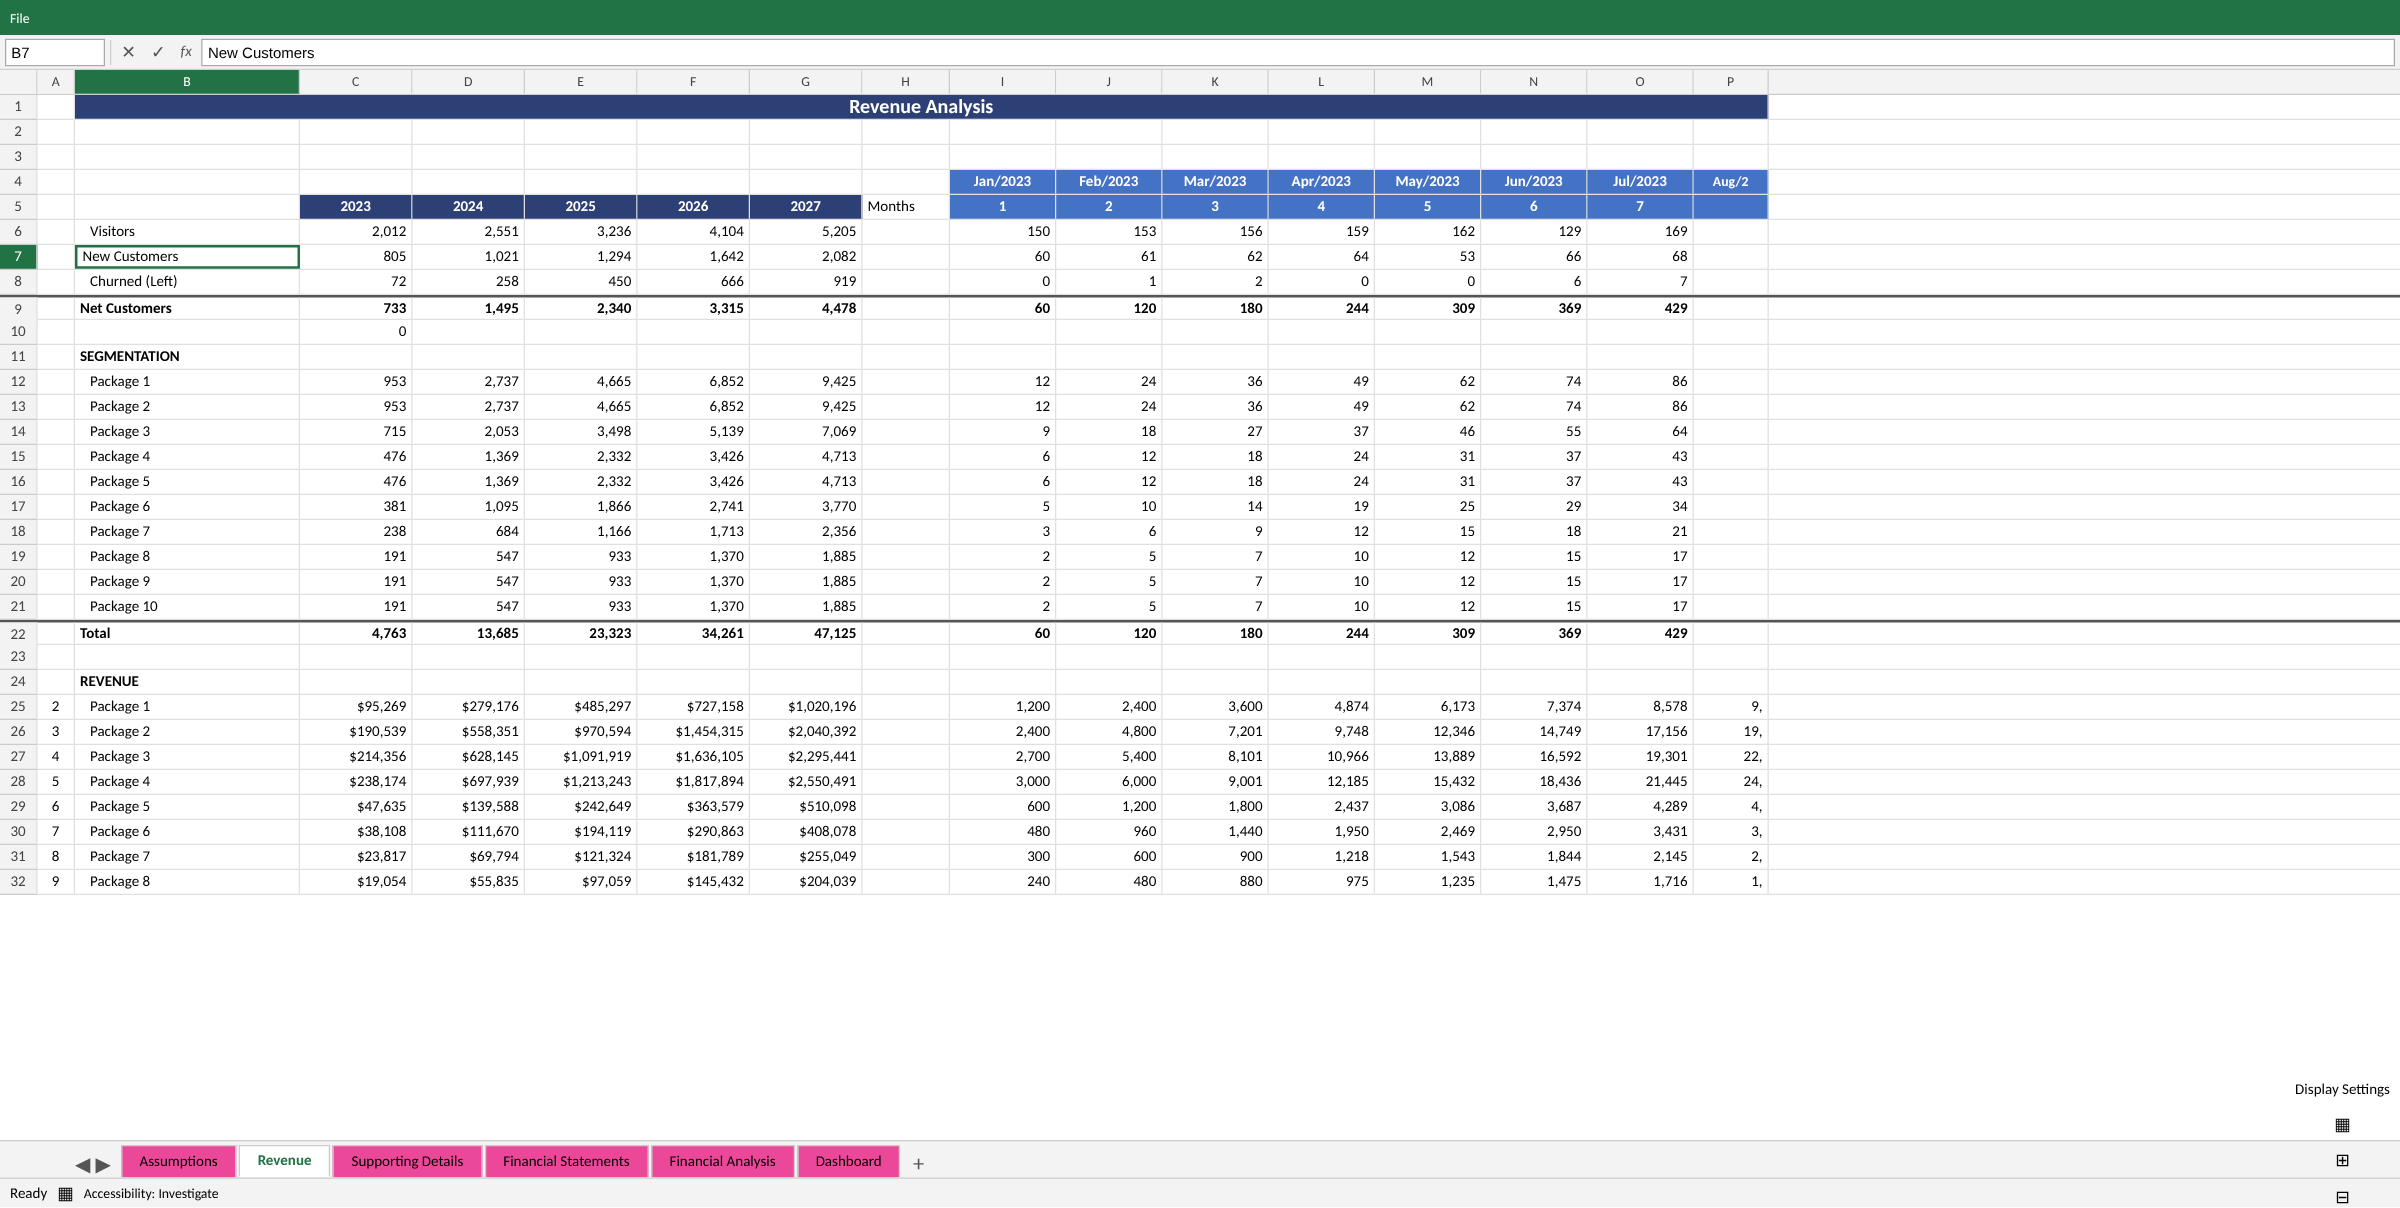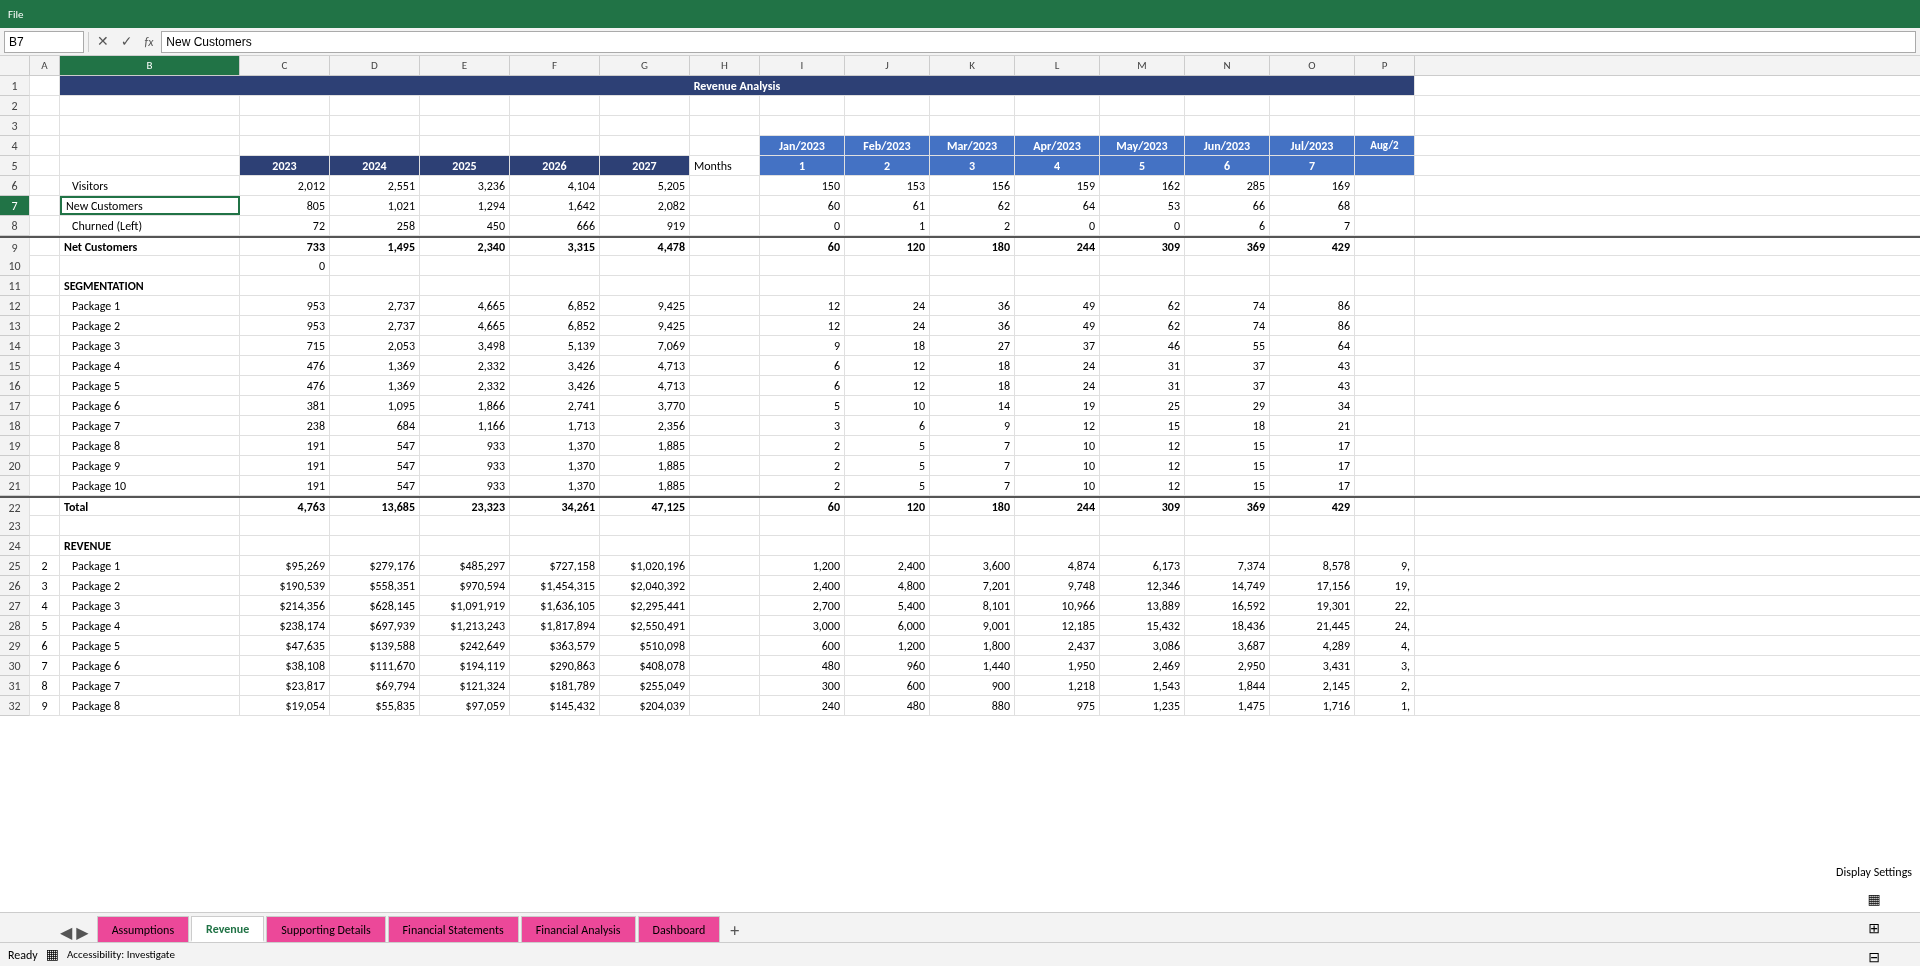--- a/index.html
+++ b/index.html
@@ -60,21 +60,21 @@
     .cw-h   { width: 70px; }
     .cw-i   { width: 85px; }
     .cw-j   { width: 85px; }
     .cw-k   { width: 85px; }
     .cw-l   { width: 85px; }
     .cw-m   { width: 85px; }
     .cw-n   { width: 85px; }
     .cw-o   { width: 85px; }
     .cw-p   { width: 60px; }
 
-    .title-cell { background: #2d4075; color: white; font-size: 12px; font-weight: bold; justify-content: center; }
+    .title-cell { background: #2d4075; color: white; font-size: 16px; font-weight: bold; justify-content: center; }
     .section-header { font-weight: bold; }
   </style>
 </head>
 <body>
 
 <div id="top-bar">
   <span style="color:white;font-size:11px;">File</span>
 </div>
 
 <div id="formula-bar">
@@ -203,21 +203,21 @@
       <div class="cell cw-d right">2,551</div>
       <div class="cell cw-e right">3,236</div>
       <div class="cell cw-f right">4,104</div>
       <div class="cell cw-g right">5,205</div>
       <div class="cell cw-h"></div>
       <div class="cell cw-i right">150</div>
       <div class="cell cw-j right">153</div>
       <div class="cell cw-k right">156</div>
       <div class="cell cw-l right">159</div>
       <div class="cell cw-m right">162</div>
-      <div class="cell cw-n right">285</div>
+      <div class="cell cw-n right">129</div>
       <div class="cell cw-o right">169</div>
       <div class="cell cw-p right"></div>
     </div>
 
     <div class="grid-row">
       <div class="cell cw-rn row-header selected">7</div>
       <div class="cell cw-a"></div>
       <div class="cell cw-b selected-cell">New Customers</div>
       <div class="cell cw-c right">805</div>
       <div class="cell cw-d right">1,021</div>

